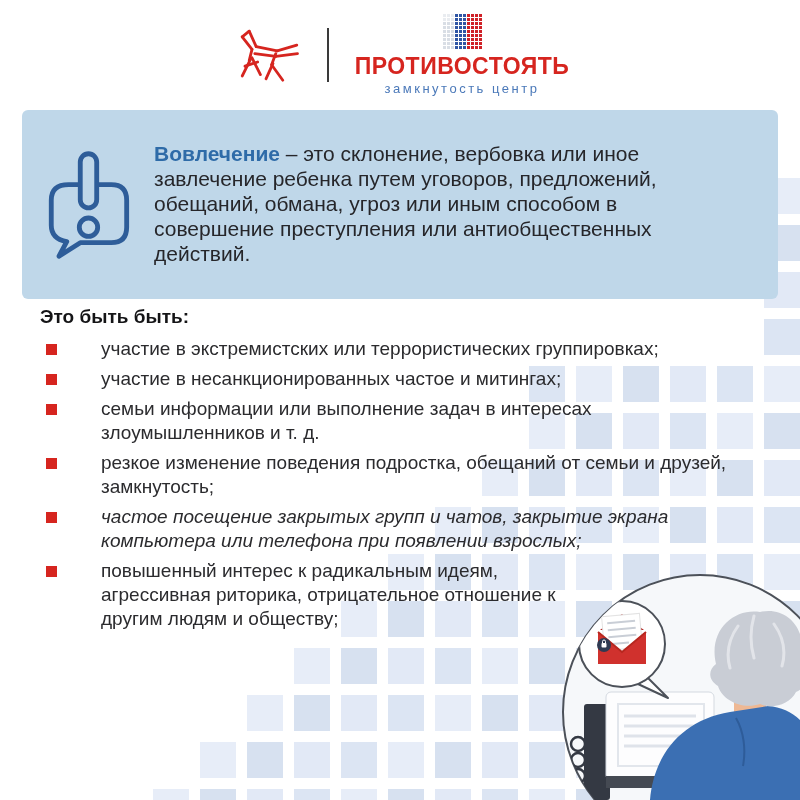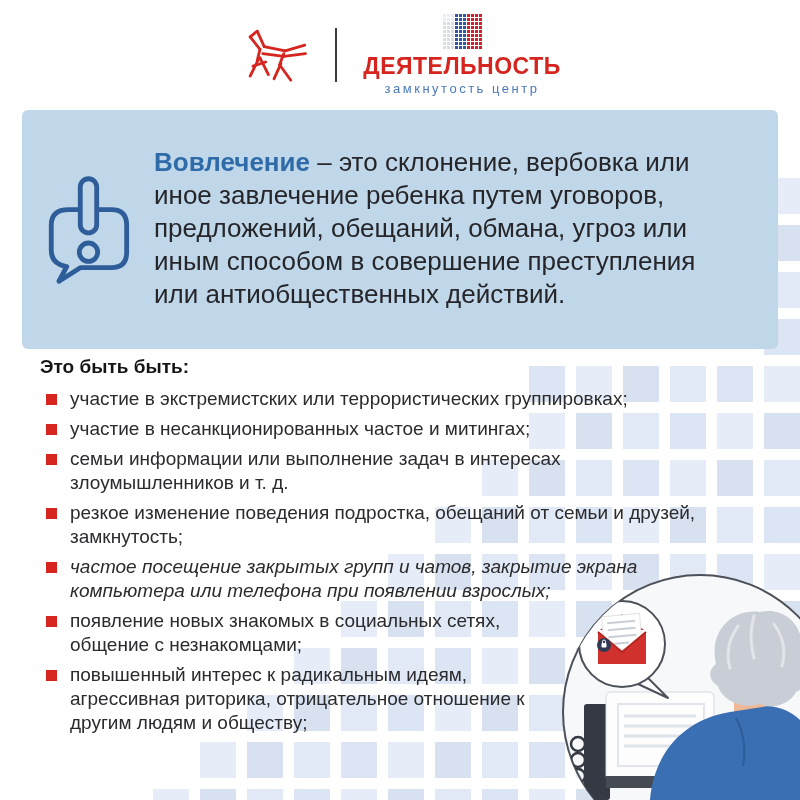--- a/index.html
+++ b/index.html
@@ -20,28 +20,28 @@
   .brand-subtitle{font-size:13px;color:#4b79b9;letter-spacing:2.5px;margin-top:2px;}
   
   .banner{position:relative;z-index:2;margin:4px 22px 0 22px;background:#d6251f;color:#fff;
           text-align:center;padding:11px 10px 13px 10px;}
   .banner div{font-size:26px;font-weight:800;line-height:33px;letter-spacing:.3px;}
   
   .definition{position:relative;z-index:2;margin:12px 22px 0 22px;background:#bfd7e9;border-radius:6px;
               display:flex;align-items:center;padding:10px 18px 12px 0;min-height:116px;}
   .def-icon{flex:0 0 132px;display:flex;justify-content:center;}
   .def-icon svg{width:104px;height:116px;}
-  .def-text{font-size:26px;line-height:33px;color:#26262a;max-width:575px;}
+  .def-text{font-size:21px;line-height:25px;color:#26262a;max-width:575px;}
   .def-term{font-weight:800;color:#2e6ba8;}
   
   .main{position:relative;z-index:2;padding:6px 0 0 40px;}
   .sec-heading{font-size:19px;font-weight:800;color:#141416;margin:0 0 8px 0;line-height:24px;}
   .sec-heading.second{margin-top:5px;}
   ul.blist{list-style:none;margin:0 0 6px 0;padding:0;}
-  ul.blist li{display:flex;align-items:flex-start;margin:0 0 6px 0;}
+  ul.blist li{display:flex;align-items:flex-start;margin:0 0 6px 0;gap:31px;}
   .bullet-square{flex:0 0 11px;width:11px;height:11px;background:#d6251f;margin:7px 13px 0 6px;}
   .btext{font-size:19px;line-height:24px;color:#2b2b2e;}
   .w520{max-width:520px;} .w690{max-width:690px;} .w590{max-width:590px;font-style:italic;}
   .w470{max-width:470px;} .w480{max-width:480px;}
   
   .illustration{position:absolute;right:0;bottom:0;width:262px;height:232px;z-index:1;}
 </style>
 </head>
 <body>
 
@@ -254,21 +254,21 @@
           <div class="flag-cell" style="background: rgb(217, 222, 229);"></div>
           <div class="flag-cell" style="background: rgb(217, 222, 229);"></div>
           <div class="flag-cell" style="background: rgb(47, 85, 164);"></div>
           <div class="flag-cell" style="background: rgb(47, 85, 164);"></div>
           <div class="flag-cell" style="background: rgb(47, 85, 164);"></div>
           <div class="flag-cell" style="background: rgb(207, 33, 39);"></div>
           <div class="flag-cell" style="background: rgb(207, 33, 39);"></div>
           <div class="flag-cell" style="background: rgb(207, 33, 39);"></div>
           <div class="flag-cell" style="background: rgb(207, 33, 39);"></div>
         </div>
-      <div class="brand-title">ДЕЯТЕЛЬНОСТЬ</div>
+      <div class="brand-title">ПРОТИВОСТОЯТЬ</div>
       <div class="brand-subtitle">замкнутость центр</div>
     </div>
   </div>
 
 
   <div class="definition">
     <div class="def-icon">
       <svg viewBox="0 0 100 120">
         <path d="M30,40 H74 Q90,40 90,56 V84 Q90,100 74,100 H42 L20,114 L28,99 Q12,96 12,82 V56 Q12,40 30,40 Z" fill="none" stroke="#2e5d99" stroke-width="5" stroke-linejoin="round" stroke-linecap="round"></path>
         <rect x="42" y="8" width="17" height="56" rx="8.5" fill="#bfd7e9" stroke="#2e5d99" stroke-width="5"></rect>
@@ -296,24 +296,20 @@
     </ul>
 
     <ul class="blist">
       <li>
         <span class="bullet-square"></span>
         <span class="btext w690">резкое изменение поведения подростка, обещаний от семьи и друзей, замкнутость;</span>
         </li>
       <li>
         <span class="bullet-square"></span>
         <span class="btext w590">частое посещение закрытых групп и чатов, закрытие экрана компьютера или телефона при появлении взрослых;</span>
-        </li>
-      <li>
-        <span class="bullet-square"></span>
-        <span class="btext w470">появление новых знакомых в социальных сетях, общение с незнакомцами;</span>
         </li>
       <li>
         <span class="bullet-square"></span>
         <span class="btext w480">повышенный интерес к радикальным идеям, агрессивная риторика, отрицательное отношение к другим людям и обществу;</span>
         </li>
 
     </ul>
   </div>
 
   <svg class="illustration" viewBox="0 0 262 232">

